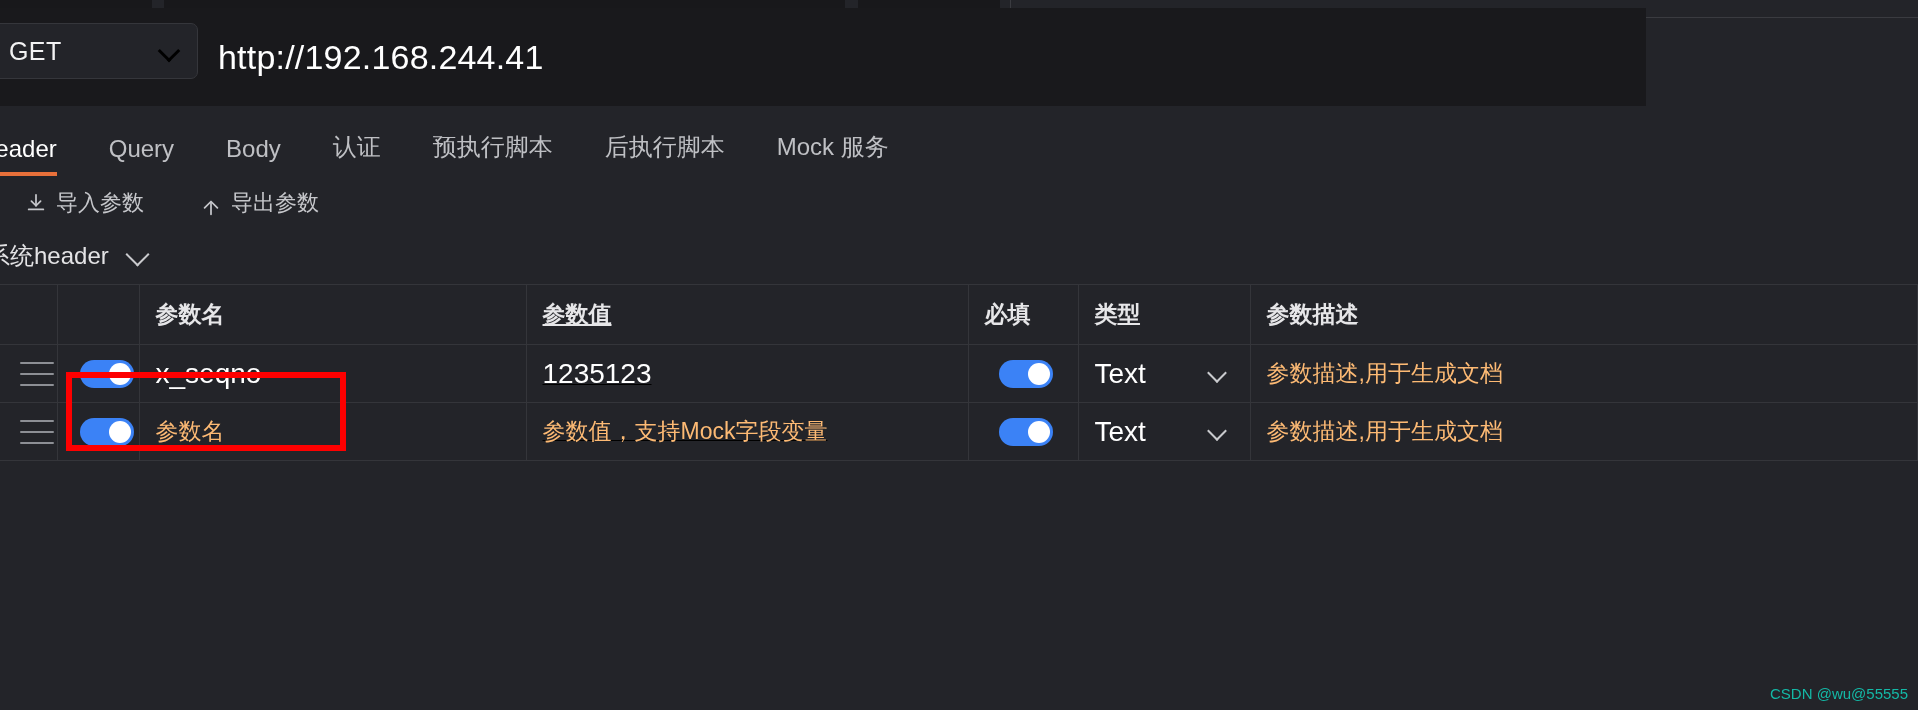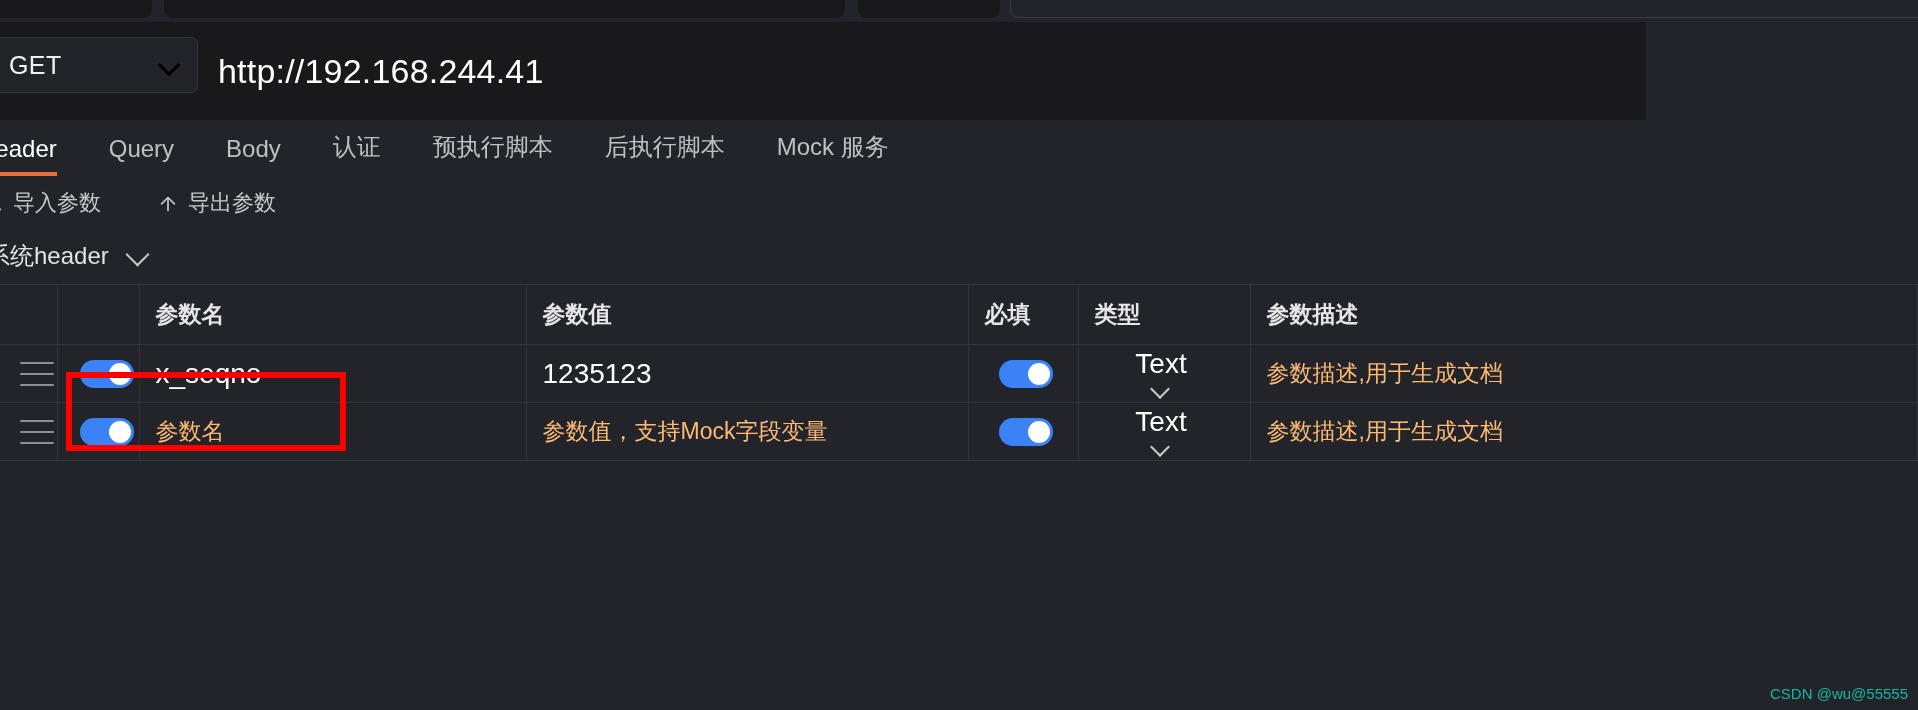--- a/index.html
+++ b/index.html
@@ -22,21 +22,21 @@
     border-radius: 10px 10px 9px 9px;
   }
   .tabstub.active {
     background: #232429;
     border: 1px solid #3a3b40;
     border-top: none;
   }
 
   
   #urlbar {
-    position: absolute; left: 0; top: 22px; width: 1646px; height: 98px;
+    position: absolute; left: 0; top: 8px; width: 1646px; height: 98px;
     background: #19191c;
     text-decoration: underline;
   }
   #method-select {
     position: absolute; left: -22px; top: 15px; width: 220px; height: 56px;
     background: #232429;
     border: 1px solid #35363b;
     border-radius: 7px;
     display: flex; align-items: center; justify-content: space-between;
     padding: 0 18px 0 30px;
@@ -79,28 +79,28 @@
   .subtab.active { color: #ffffff; }
   .subtab.active::after {
     content: ""; position: absolute;
     left: 22px; right: 0; bottom: 0; height: 4px;
     background: #e8703a;
   }
 
   
   #ioRow {
     position: absolute; left: 0; top: 176px; width: 1918px; height: 54px;
-    display: flex; align-items: center;
+    display: flex; align-items: center; padding-left: 43px;
   }
   .io-btn {
     display: flex; align-items: center; gap: 9px;
     color: #c6c7cb; font-size: 22px; cursor: pointer;
   }
   #io-import { margin-left: -18px; }
-  #io-export { margin-left: 56px; }
+  #io-export { margin-left: 56px; align-items: flex-end; }
   .ic { width: 22px; height: 22px; display: inline-block; }
 
   
   #sysRow {
     position: absolute; left: 0; top: 230px; width: 1918px; height: 52px;
     display: flex; align-items: center;
   }
   #sys-toggle {
     display: flex; align-items: center; gap: 18px;
     color: #e3e3e5; font-size: 24px; cursor: pointer;
@@ -124,21 +124,21 @@
     vertical-align: middle;
     background: #232429;
   }
   #paramTable th {
     height: 60px;
     color: #e6e6e8; font-size: 23px; font-weight: bold;
   }
   .c-handle { width: 57px; }
   .c-switch { width: 82px; }
   .c-name   { width: 387px; margin-top: 16px; }
-  .c-value  { width: 442px; }
+  .c-value  { width: 442px; text-decoration: underline; }
   .c-req    { width: 110px; }
   .c-type   { width: 172px; }
   .c-desc   { width: auto; margin-top: 8px; }
   th.c-handle, th.c-switch { border-bottom-color: #34353a; }
 
   .handle {
     width: 34px; height: 24px; cursor: grab;
     display: flex; flex-direction: column; justify-content: space-between;
     margin-left: 4px;
   }
@@ -152,21 +152,21 @@
   .sw::after {
     content: ""; position: absolute; right: 3px; top: 3px;
     width: 22px; height: 22px; border-radius: 50%; background: #fff;
   }
   td.c-req .sw { margin-left: 14px; }
 
   .cellval  { color: #ffffff; font-size: 28px; }
   .cellph   { color: #fdba74; font-size: 23px; }
   .typesel {
     display: flex; align-items: center; justify-content: space-between;
-    padding-right: 22px; cursor: pointer; flex-direction: column;
+    padding-right: 22px; cursor: pointer;
   }
   .typesel .chev { color: #c9cacd; width: 20px; height: 20px; }
   .typesel .chev::before { width: 12px; height: 12px; border-width: 2.5px; }
 
   
   #annot {
     position: absolute; left: 66px; top: 372px;
     width: 280px; height: 79px;
     border: 6px solid #fe0000;
     pointer-events: none;

